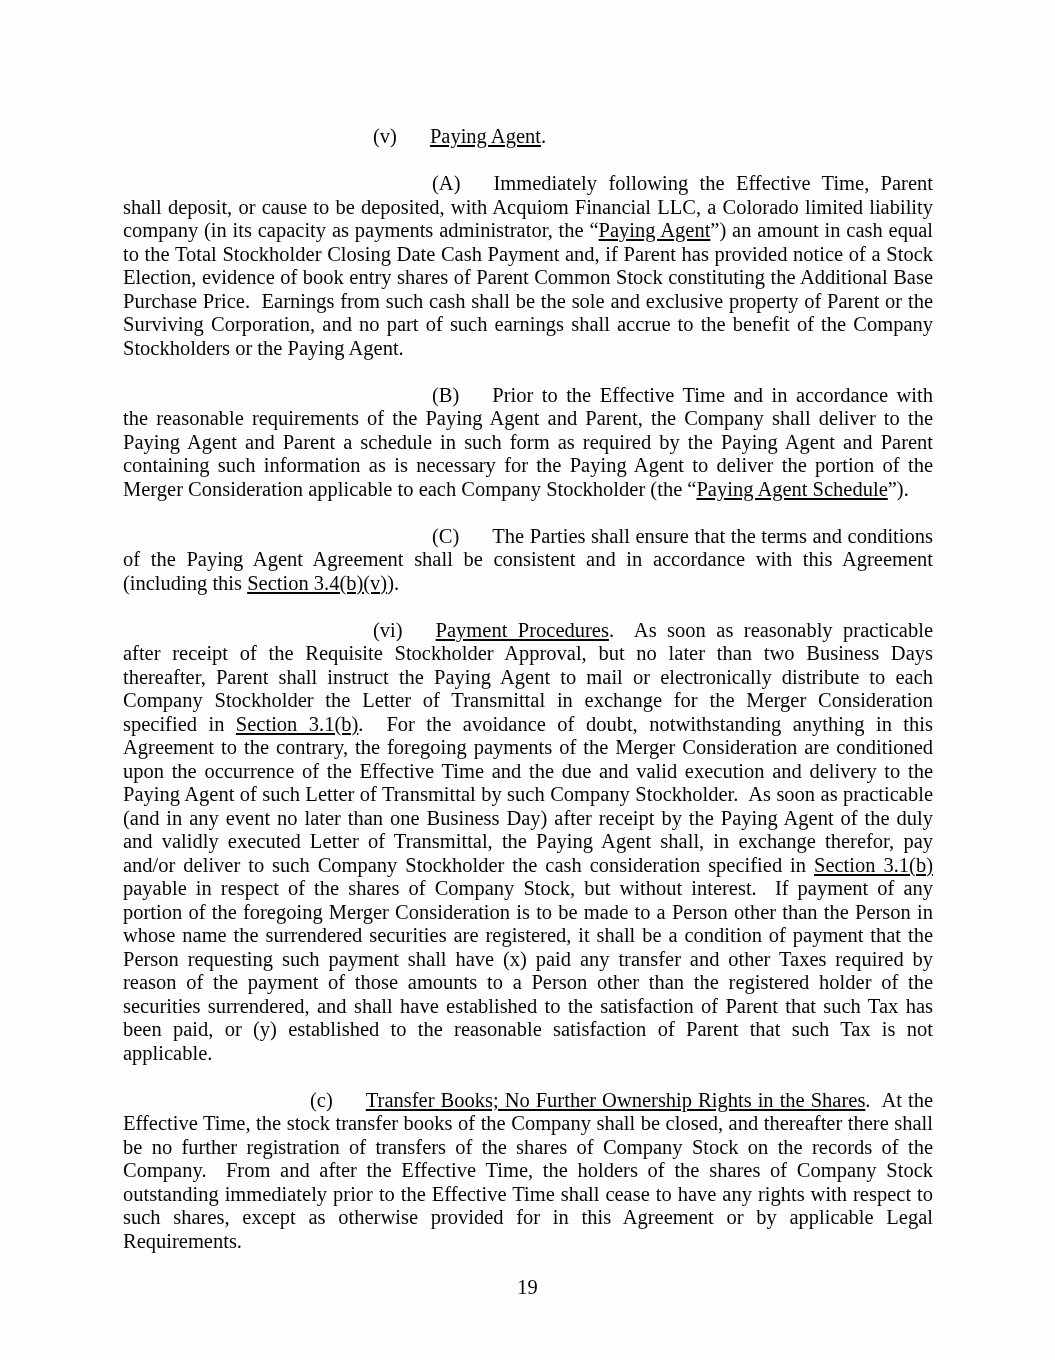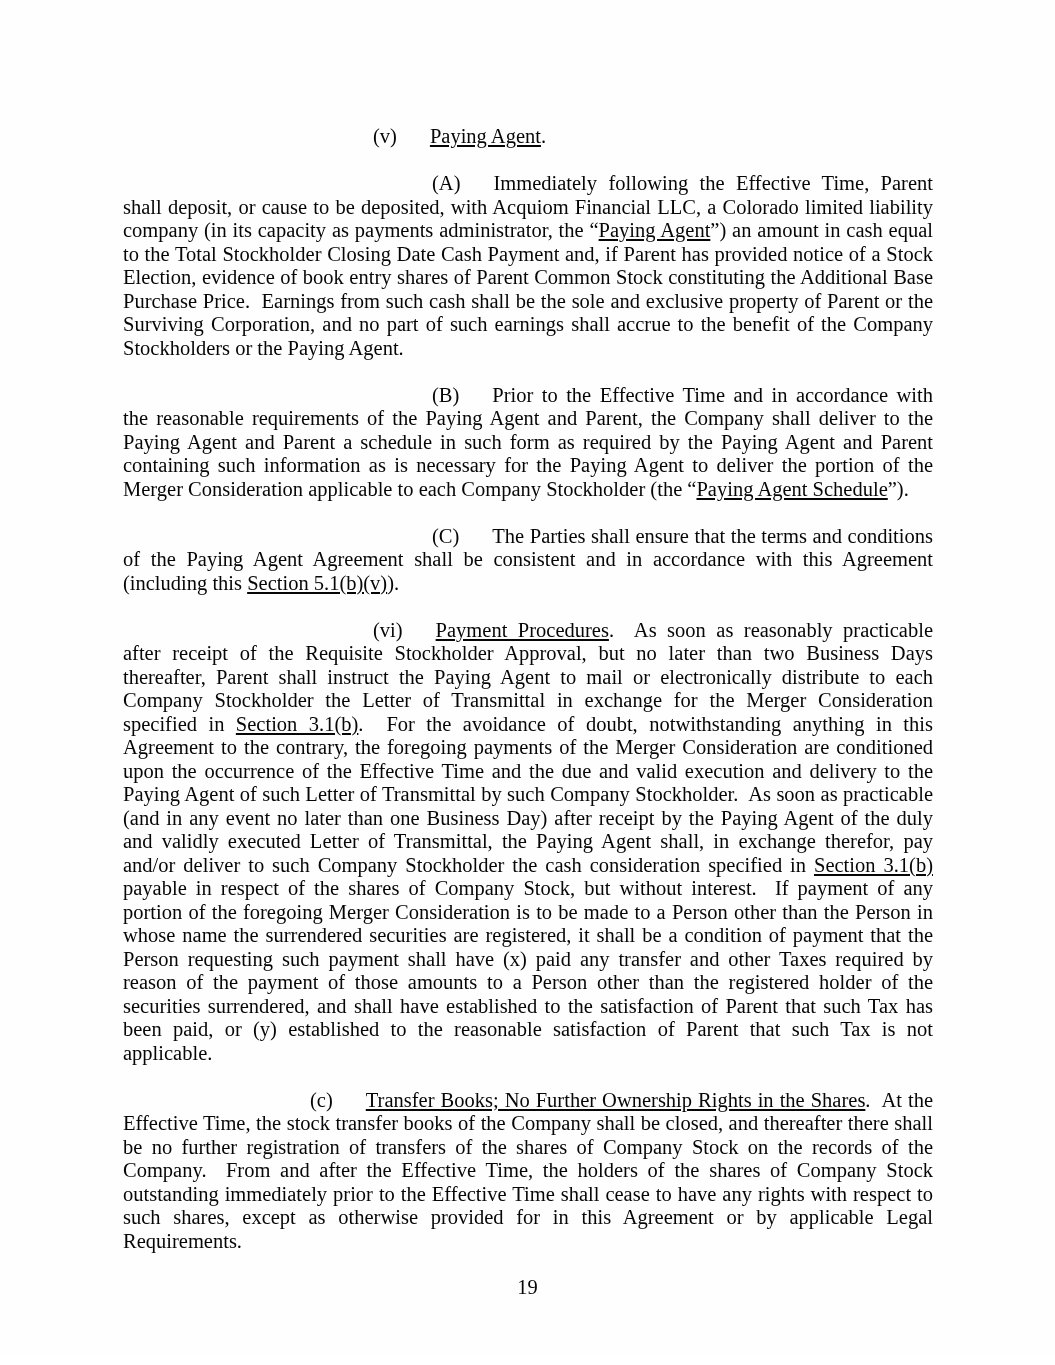--- a/index.html
+++ b/index.html
@@ -55,21 +55,21 @@
 
 <div class="page">
   <div class="content">
 
     <p class="para"><span class="tab t-head"></span><span>(v)</span><span class="tab t-gap"></span><span class="u">Paying Agent</span><span>.</span></p>
 
     <p class="para"><span class="tab t-sub"></span><span>(A)</span><span class="tab t-gap"></span><span>Immediately following the Effective Time, Parent shall deposit, or cause to be deposited, with Acquiom Financial LLC, a Colorado limited liability company (in its capacity as payments administrator, the “</span><span class="u">Paying Agent</span><span>”) an amount in cash equal to the Total Stockholder Closing Date Cash Payment and, if Parent has provided notice of a Stock Election, evidence of book entry shares of Parent Common Stock constituting the Additional Base Purchase Price.&nbsp; Earnings from such cash shall be the sole and exclusive property of Parent or the Surviving Corporation, and no part of such earnings shall accrue to the benefit of the Company Stockholders or the Paying Agent.</span></p>
 
     <p class="para"><span class="tab t-sub"></span><span>(B)</span><span class="tab t-gap"></span><span>Prior to the Effective Time and in accordance with the reasonable requirements of the Paying Agent and Parent, the Company shall deliver to the Paying Agent and Parent a schedule in such form as required by the Paying Agent and Parent containing such information as is necessary for the Paying Agent to deliver the portion of the Merger Consideration applicable to each Company Stockholder (the “</span><span class="u">Paying Agent Schedule</span><span>”).</span></p>
 
-    <p class="para"><span class="tab t-sub"></span><span>(C)</span><span class="tab t-gap"></span><span>The Parties shall ensure that the terms and conditions of the Paying Agent Agreement shall be consistent and in accordance with this Agreement (including this </span><span class="u">Section 5.1(b)(v)</span><span>).</span></p>
+    <p class="para"><span class="tab t-sub"></span><span>(C)</span><span class="tab t-gap"></span><span>The Parties shall ensure that the terms and conditions of the Paying Agent Agreement shall be consistent and in accordance with this Agreement (including this </span><span class="u">Section 3.4(b)(v)</span><span>).</span></p>
 
     <p class="para"><span class="tab t-head"></span><span>(vi)</span><span class="tab t-gap"></span><span class="u">Payment Procedures</span><span>.&nbsp; As soon as reasonably practicable after receipt of the Requisite Stockholder Approval, but no later than two Business Days thereafter, Parent shall instruct the Paying Agent to mail or electronically distribute to each Company Stockholder the Letter of Transmittal in exchange for the Merger Consideration specified in </span><span class="u">Section 3.1(b)</span><span>.&nbsp; For the avoidance of doubt, notwithstanding anything in this Agreement to the contrary, the foregoing payments of the Merger Consideration are conditioned upon the occurrence of the Effective Time and the due and valid execution and delivery to the Paying Agent of such Letter of Transmittal by such Company Stockholder.&nbsp; As soon as practicable (and in any event no later than one Business Day) after receipt by the Paying Agent of the duly and validly executed Letter of Transmittal, the Paying Agent shall, in exchange therefor, pay and/or deliver to such Company Stockholder the cash consideration specified in </span><span class="u">Section 3.1(b)</span><span> payable in respect of the shares of Company Stock, but without interest.&nbsp; If payment of any portion of the foregoing Merger Consideration is to be made to a Person other than the Person in whose name the surrendered securities are registered, it shall be a condition of payment that the Person requesting such payment shall have (x)&nbsp;paid any transfer and other Taxes required by reason of the payment of those amounts to a Person other than the registered holder of the securities surrendered, and shall have established to the satisfaction of Parent that such Tax has been paid, or (y)&nbsp;established to the reasonable satisfaction of Parent that such Tax is not applicable.</span></p>
 
     <p class="para"><span class="tab t-c"></span><span>(c)</span><span class="tab t-gap"></span><span class="u">Transfer Books; No Further Ownership Rights in the Shares</span><span>.&nbsp; At the Effective Time, the stock transfer books of the Company shall be closed, and thereafter there shall be no further registration of transfers of the shares of Company Stock on the records of the Company.&nbsp; From and after the Effective Time, the holders of the shares of Company Stock outstanding immediately prior to the Effective Time shall cease to have any rights with respect to such shares, except as otherwise provided for in this Agreement or by applicable Legal Requirements.</span></p>
 
   </div>
 
   <div class="page-number">19</div>
 </div>
 

